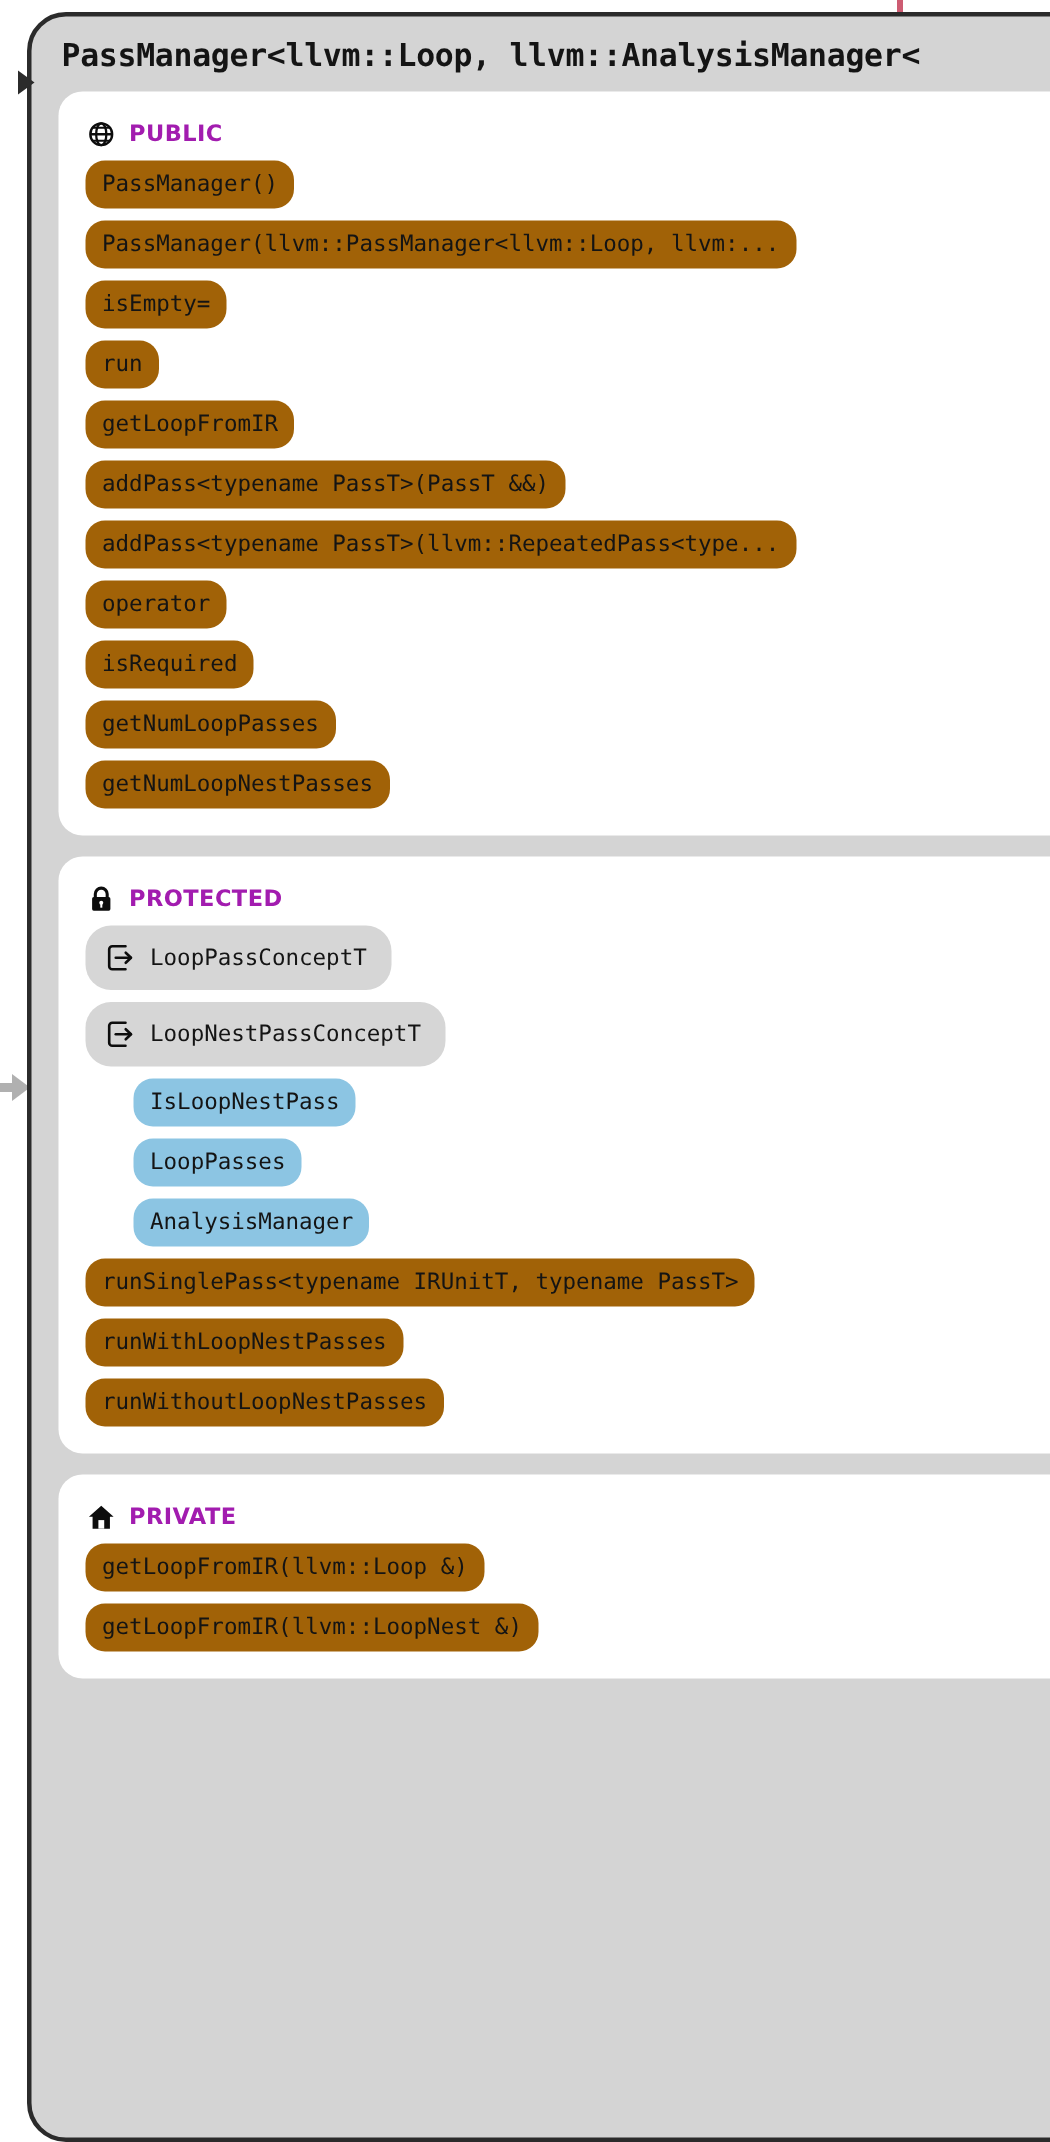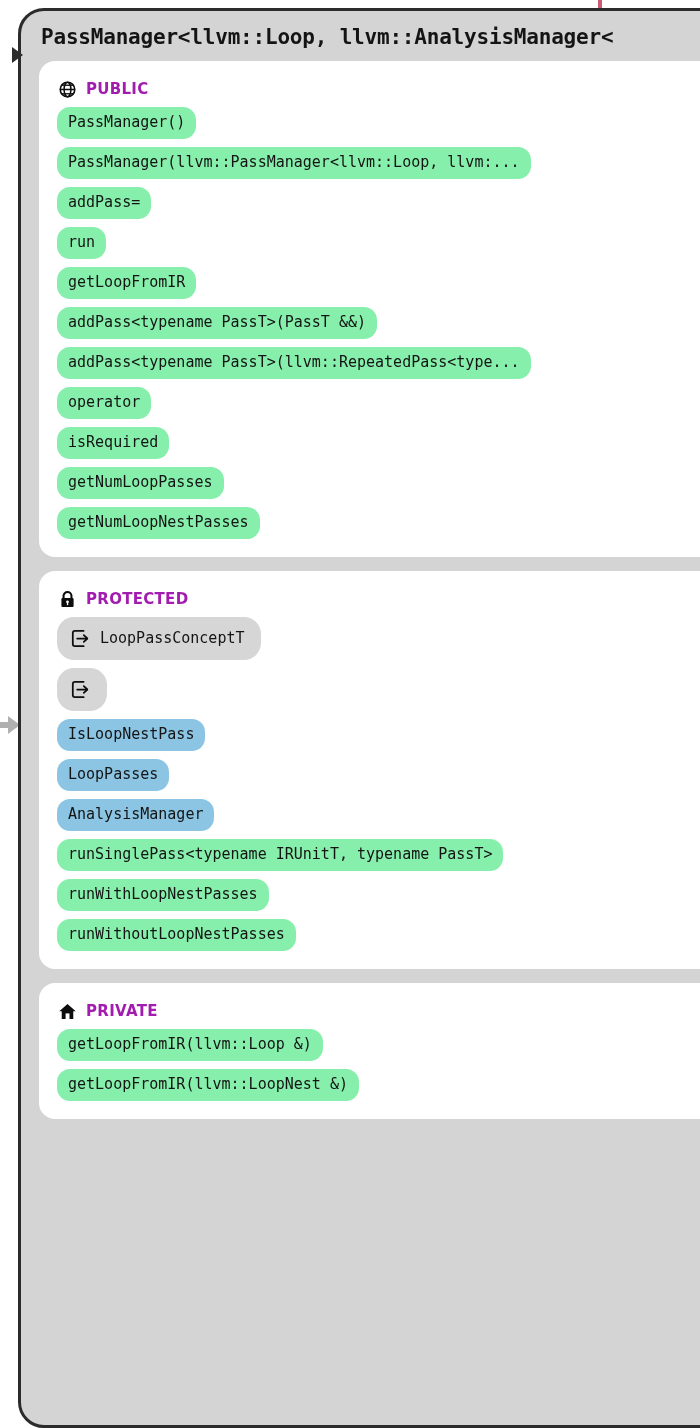--- a/index.html
+++ b/index.html
@@ -131,22 +131,22 @@
     font-size: 15px;
     line-height: 1;
     color: #141414;
     border-radius: 13px;
     padding: 8px 11px 9px 11px;
     white-space: nowrap;
   }
   .pill-row { margin-bottom: 8px; }
   .pill-row:last-child { margin-bottom: 0; }
 
-  .pill.method   { background: #86efac; }
-  .pill.field    { background: #8cc5e3; }
+  .pill.method   { background: #a16207; }
+  .pill.field    { background: #8cc5e3; margin-left: 32px; }
   .pill.nested   {
     background: #d6d6d6;
     font-size: 15px;
     border-radius: 17px;
     padding: 10px 16px 11px 12px;
   }
 
   .pill .glyph {
     display: inline-flex;
     align-items: center;
@@ -190,21 +190,21 @@
             <span class="section-title">PUBLIC</span>
           </div>
           <div class="members">
             <div class="pill-row"><span class="pill method">
                 <span>PassManager()</span>
               </span></div>
             <div class="pill-row"><span class="pill method">
                 <span>PassManager(llvm::PassManager&lt;llvm::Loop, llvm:...</span>
               </span></div>
             <div class="pill-row"><span class="pill method">
-                <span>addPass=</span>
+                <span>isEmpty=</span>
               </span></div>
             <div class="pill-row"><span class="pill method">
                 <span>run</span>
               </span></div>
             <div class="pill-row"><span class="pill method">
                 <span>getLoopFromIR</span>
               </span></div>
             <div class="pill-row"><span class="pill method">
                 <span>addPass&lt;typename PassT&gt;(PassT &amp;&amp;)</span>
               </span></div>
@@ -249,20 +249,21 @@
                 <span>LoopPassConceptT</span>
               </span></div>
             <div class="pill-row"><span class="pill nested">
                 <span class="glyph">
                   <svg viewBox="0 0 24 24" width="21" height="21">
                     <path d="M15.6 3.2 H5.6 a2.4 2.4 0 0 0 -2.4 2.4 v12.8 a2.4 2.4 0 0 0 2.4 2.4 h10" fill="none" stroke="#0d0d0d" stroke-width="2" stroke-linecap="round"></path>
                     <line x1="8.2" y1="12" x2="19.6" y2="12" stroke="#0d0d0d" stroke-width="2" stroke-linecap="round"></line>
                     <path d="M15.8 8.2 L19.8 12 L15.8 15.8" fill="none" stroke="#0d0d0d" stroke-width="2" stroke-linecap="round" stroke-linejoin="round"></path>
                   </svg>
                 </span>
+                <span>LoopNestPassConceptT</span>
               </span></div>
             <div class="pill-row"><span class="pill field">
                 <span>IsLoopNestPass</span>
               </span></div>
             <div class="pill-row"><span class="pill field">
                 <span>LoopPasses</span>
               </span></div>
             <div class="pill-row"><span class="pill field">
                 <span>AnalysisManager</span>
               </span></div>

